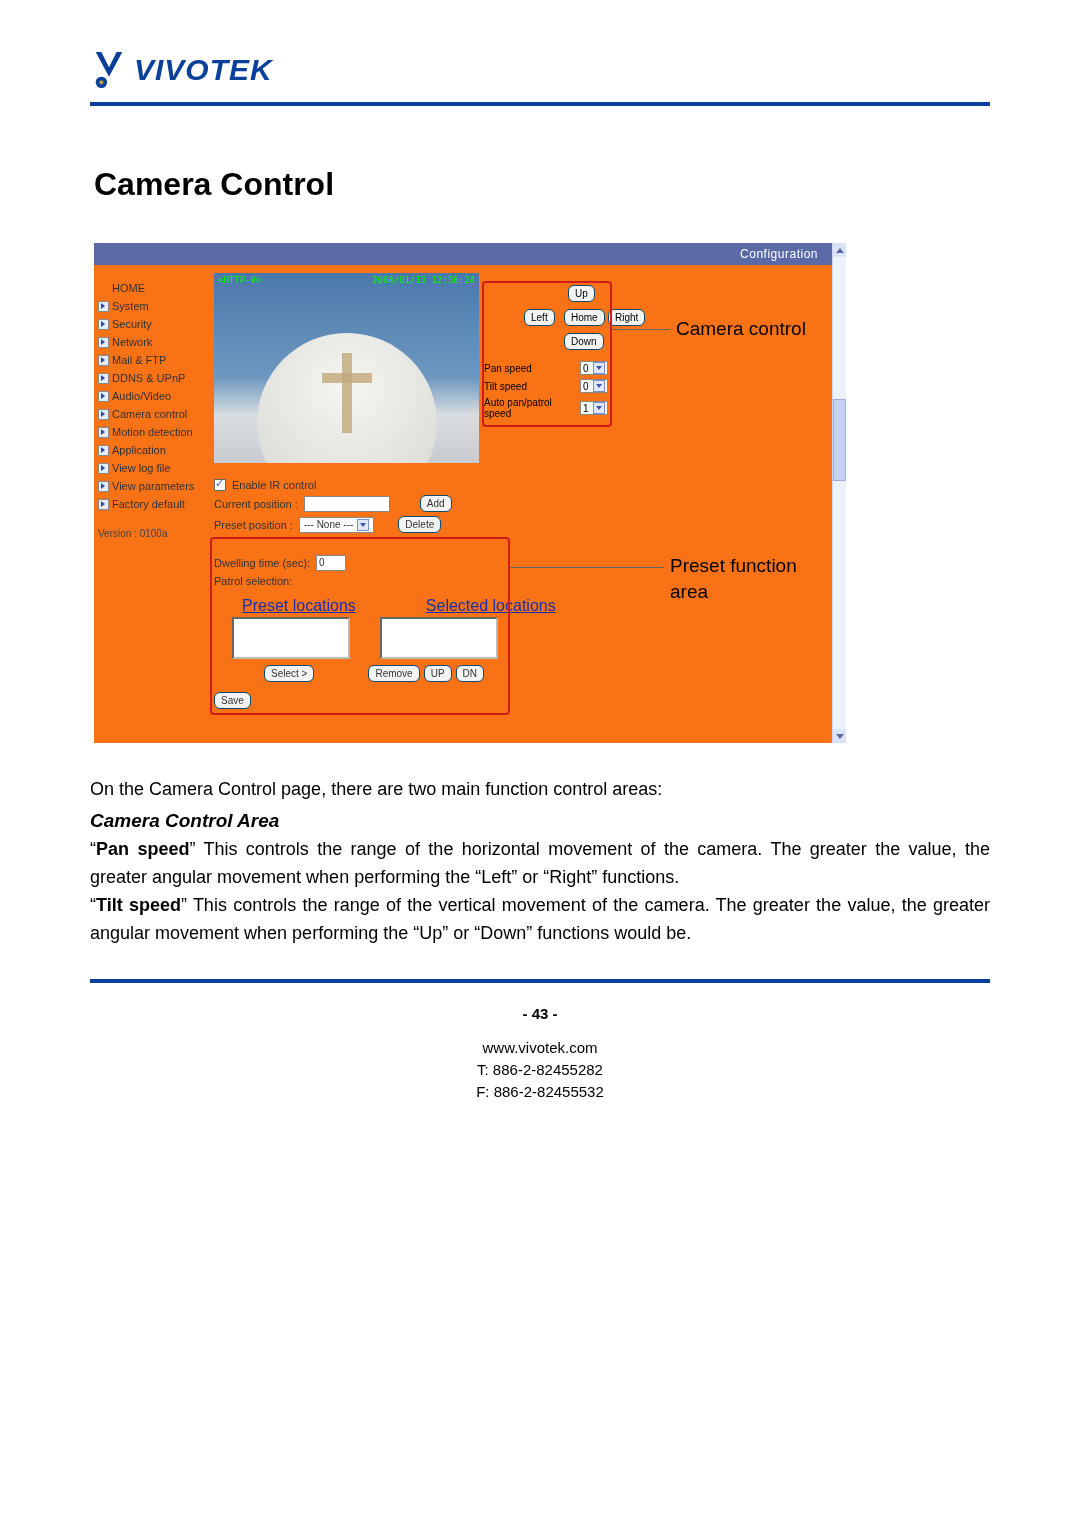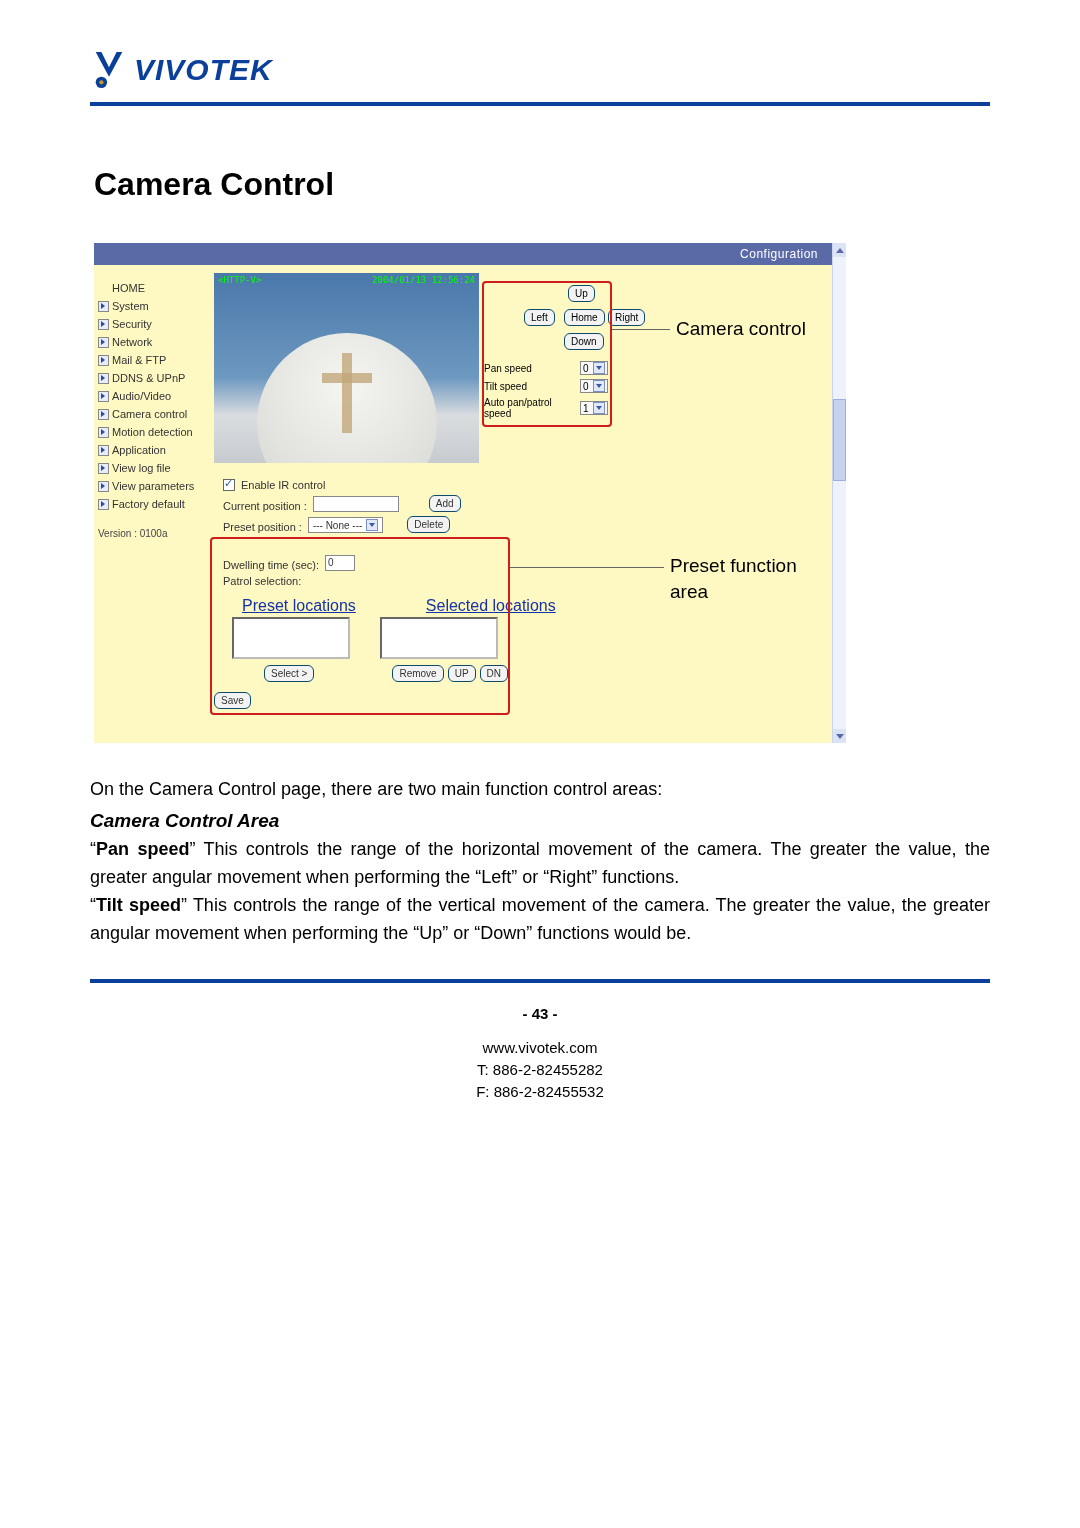--- a/index.html
+++ b/index.html
@@ -41,21 +41,21 @@
     margin-bottom: 40px;
     margin-left: 4px;
   }
   
   .shot {
     position: relative;
     width: 752px;
     height: 500px;
     margin-left: 4px;
     margin-bottom: 32px;
-    background: #fef9c3;
+    background: #f97316;
     font-family: Tahoma, Arial, sans-serif;
   }
   .shot-header {
     background: #5a6aa7;
     color: #fff;
     text-align: right;
     padding: 4px 28px;
     font-size: 12px;
     letter-spacing: .5px;
   }
@@ -178,37 +178,37 @@
     color:#000;
   }
   .preset-area {
     position:absolute;
     left: 120px;
     top: 208px;
     width: 370px;
     font-size: 11px;
     color:#333;
   }
-  .preset-area .row { display:flex; align-items:flex-end; gap:6px; margin:4px 9px; flex-wrap: wrap;}
+  .preset-area .row { display:flex; align-items:center; gap:6px; margin:4px 0; flex-wrap: wrap;}
   .chk { width:12px; height:12px; border:1px solid #666; background:#fff; display:inline-block; position:relative;}
   .chk.checked::after{ content:"✓"; position:absolute; top:-3px; left:0; font-size:11px; color:#2a5aa5;}
   .inp { border:1px solid #888; background:#fff; height:16px; }
   .sel-wide { border:1px solid #888; background:#fff; font-size:10px; padding:1px 4px; display:inline-flex; align-items:center; gap:4px;}
   .sel-wide .caret { width:12px; height:12px; background:#e2e8f8; border:1px solid #7a90c8; display:flex; align-items:center; justify-content:center;}
   .sel-wide .caret::after { content:""; width:0;height:0;border-left:3px solid transparent;border-right:3px solid transparent;border-top:4px solid #3a5aa5;}
   .loc-headers { display:flex; gap:70px; margin-top:10px;}
   .loc-header { color:#1632a8; font-size:16px; text-decoration:underline; }
   .list-box {
     width: 118px;
     height: 42px;
     border: 2px inset #bbb;
     background:#fff;
   }
   .list-boxes { display:flex; gap:30px; margin-top:2px; }
-  .btn-row { display:flex; gap:48px; margin-top:6px; align-items: flex-end;}
+  .btn-row { display:flex; gap:24px; margin-top:6px; align-items: flex-end;}
   .btn-row .cluster { display:flex; gap:4px; }
   .save-row { margin-top:10px; }
   .scrollbar {
     position:absolute;
     right:0; top:0; bottom:0;
     width:14px;
     background:#e8ecf8;
     border-left:1px solid #cbd5ee;
   }
   .sb-btn { position:absolute; left:0; right:0; height:14px; background:#dbe3f7; display:flex; align-items:center; justify-content:center;}

